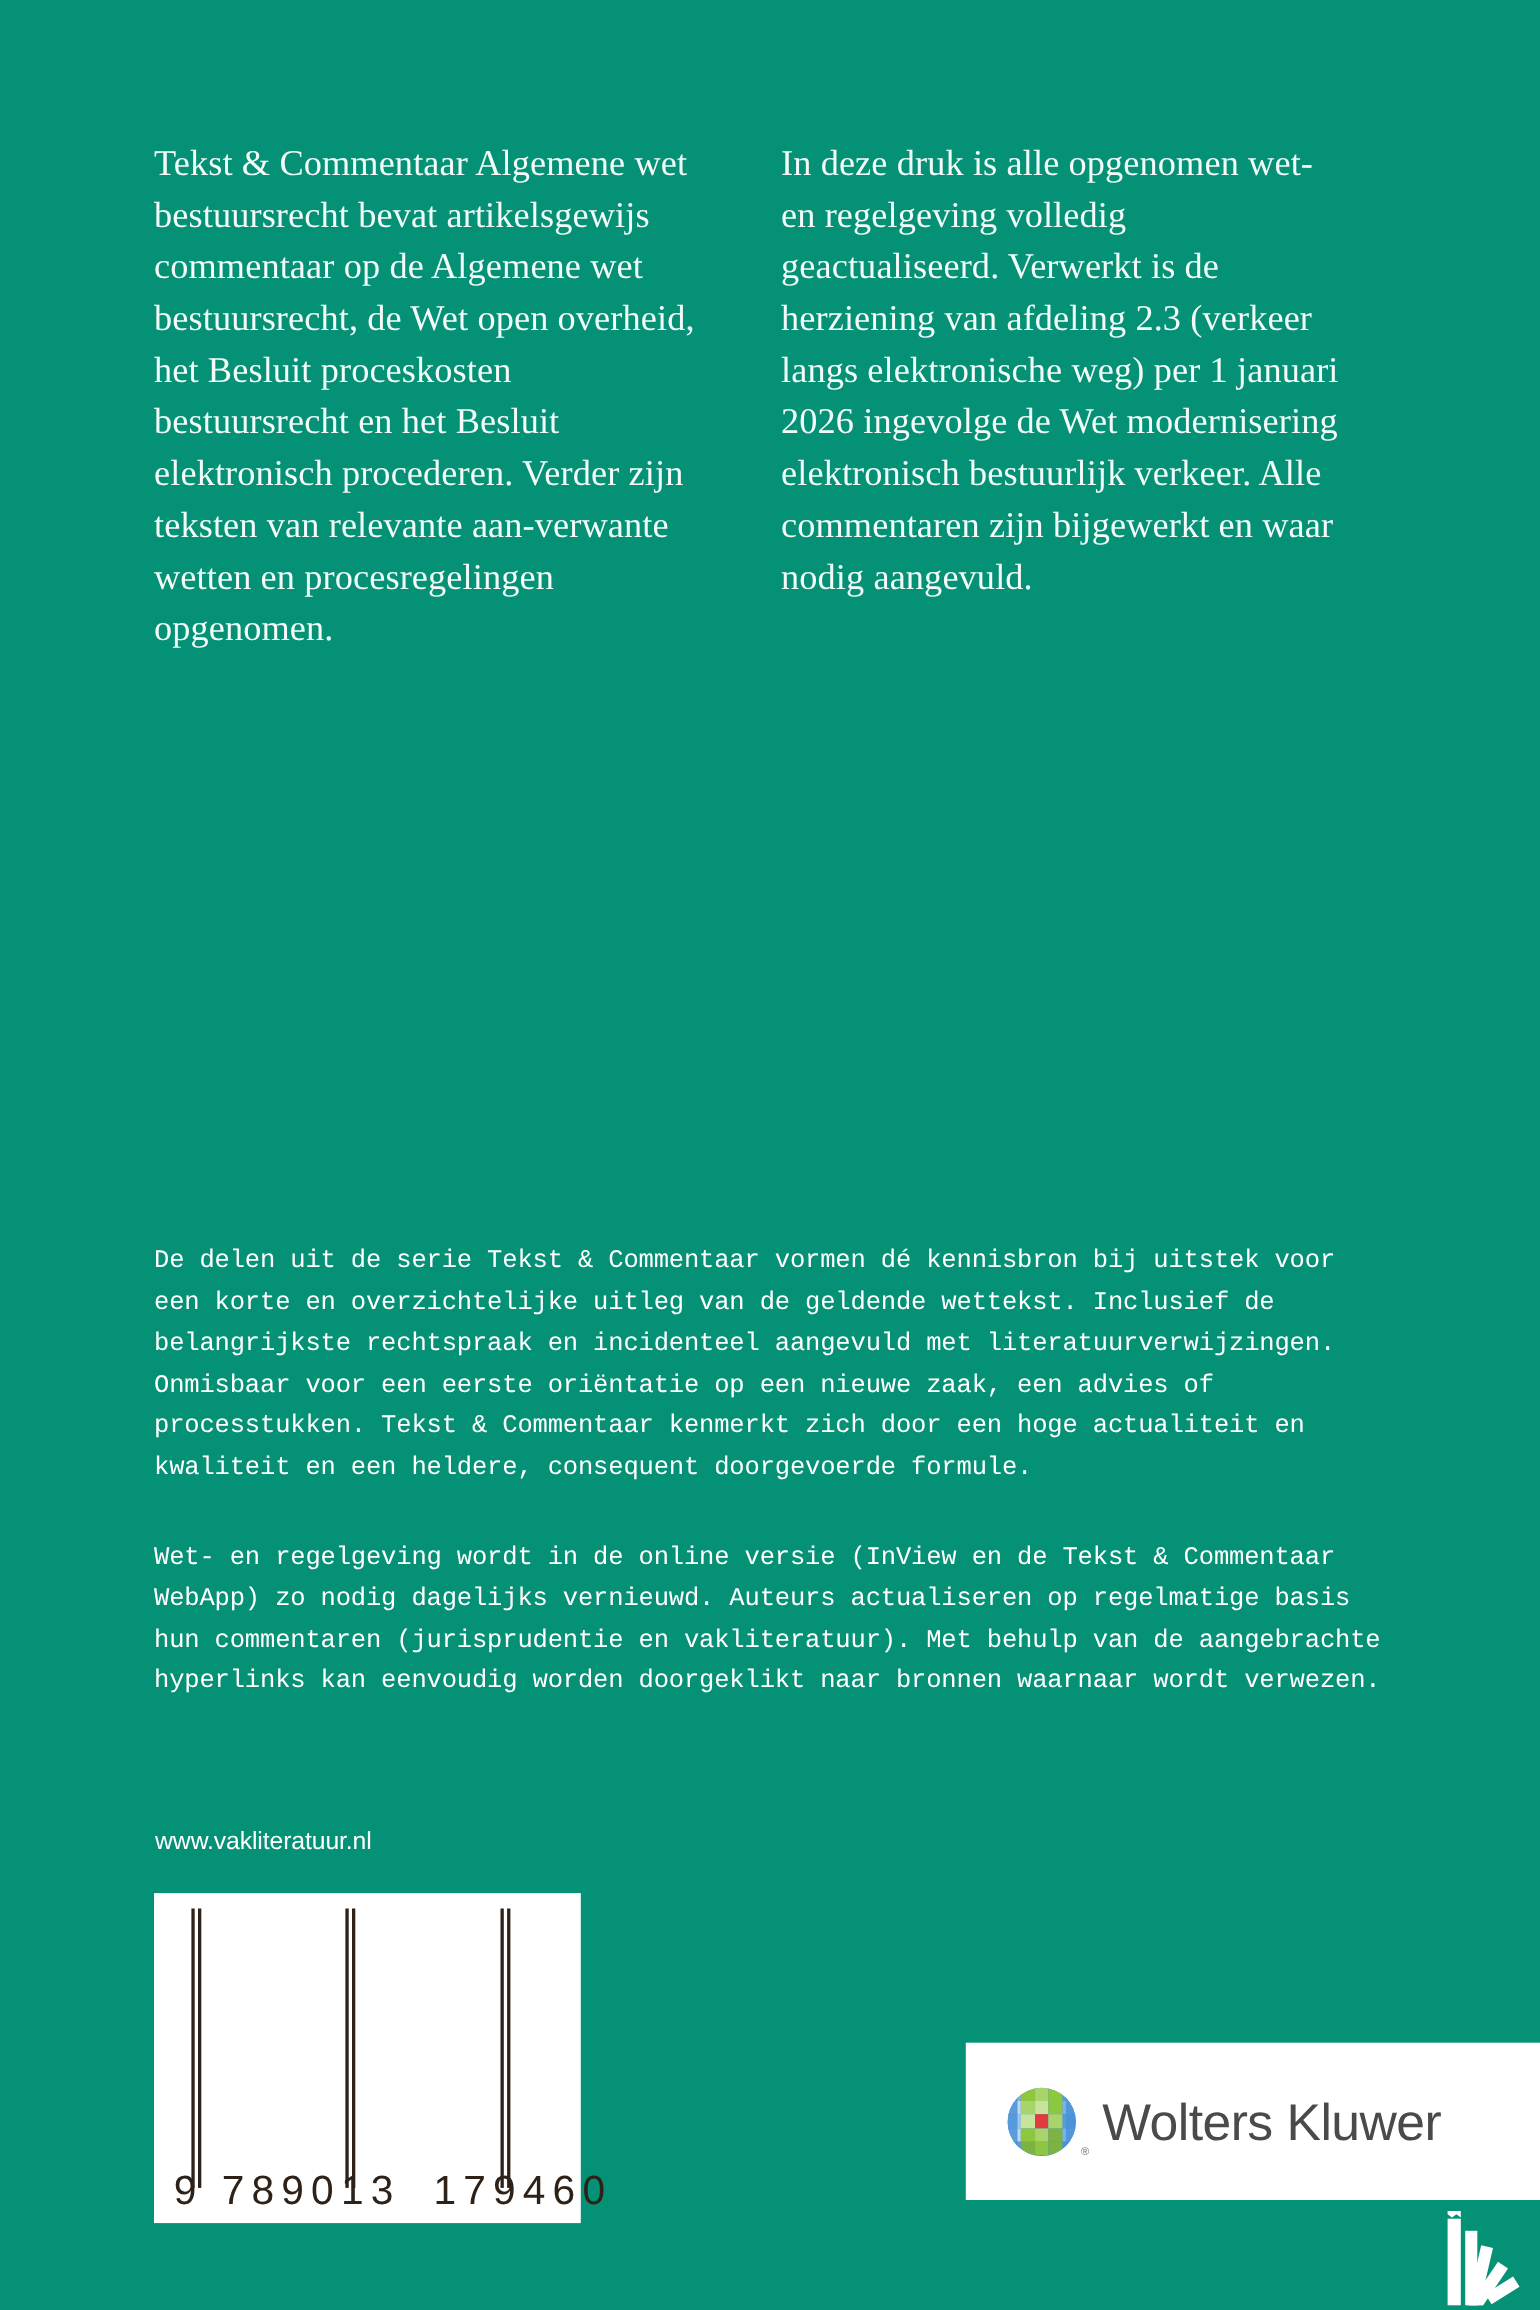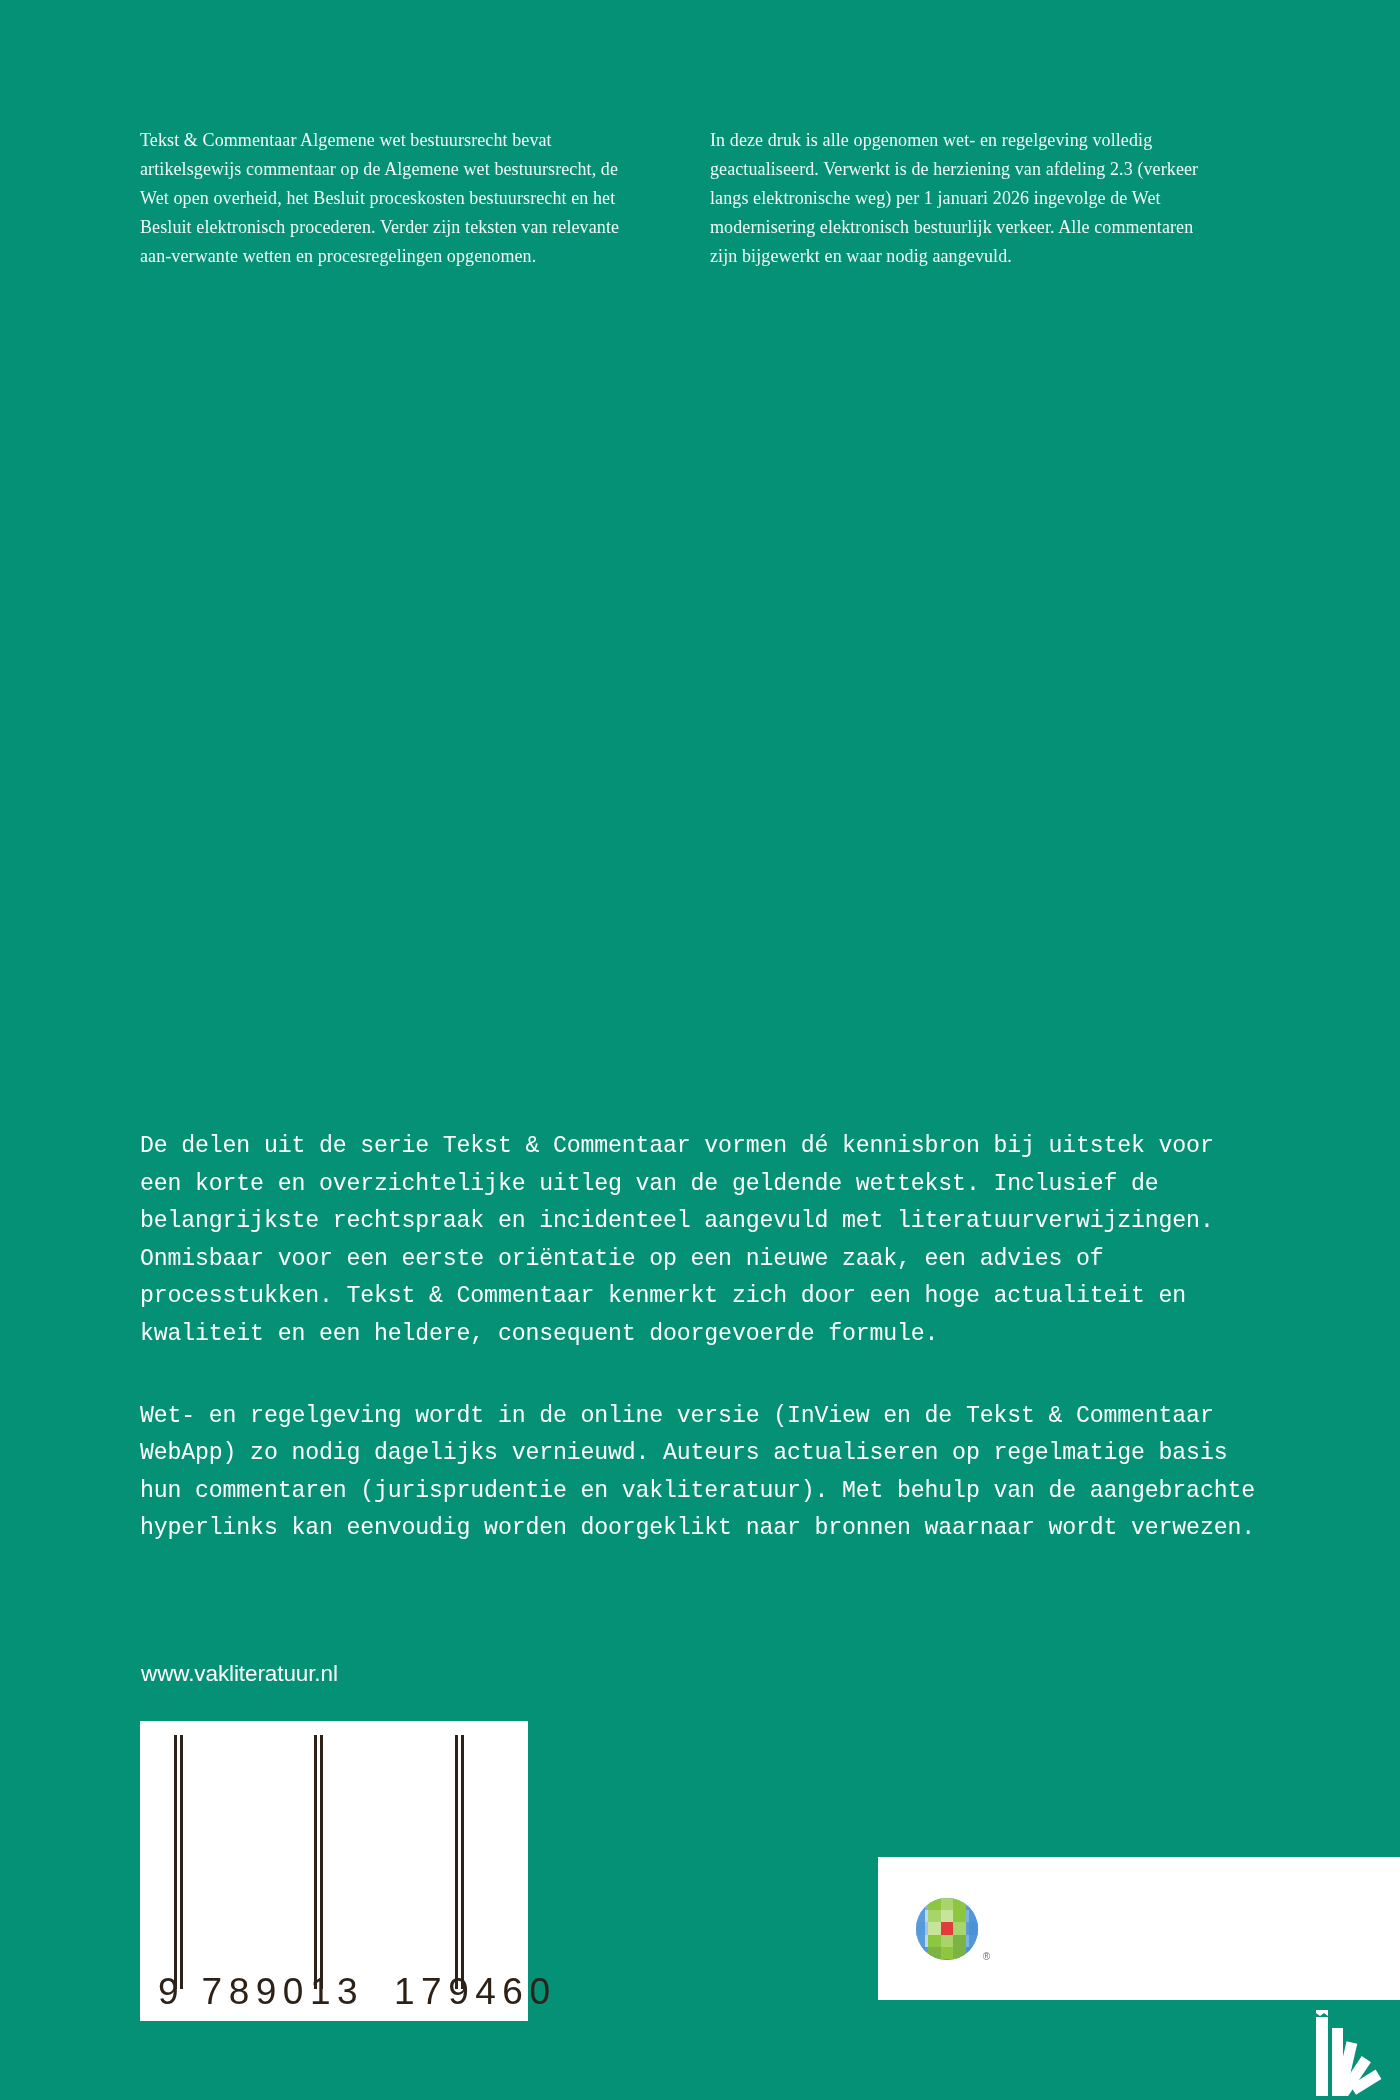--- a/index.html
+++ b/index.html
@@ -28,22 +28,22 @@
     width: 1120px;
     display: flex;
     gap: 60px;
   }
   .blurb-col {
     width: 510px;
   }
   .blurb-col p {
     margin: 0;
     font-family: "Liberation Serif", "DejaVu Serif", serif;
-    font-size: 18px;
-    line-height: 29px;
+    font-size: 33px;
+    line-height: 47px;
     color: #f2fbf8;
     letter-spacing: 0.1px;
     white-space: pre-line;
   }
 
   
   .series-block {
     position: absolute;
     left: 140px;
     top: 1128px;
@@ -272,20 +272,21 @@
           <span style="left: 0%; top: 80%; width: 20%; height: 20%; background: rgb(91, 155, 213);"></span>
           <span style="left: 20%; top: 80%; width: 20%; height: 20%; background: rgb(124, 179, 66);"></span>
           <span style="left: 40%; top: 80%; width: 20%; height: 20%; background: rgb(141, 198, 63);"></span>
           <span style="left: 60%; top: 80%; width: 20%; height: 20%; background: rgb(124, 179, 66);"></span>
           <span style="left: 80%; top: 80%; width: 20%; height: 20%; background: rgb(74, 144, 217);"></span>
           <span style="left: 0px; top: 0px; width: 14%; height: 100%; background: rgb(74, 144, 217); opacity: 0.85;"></span>
           <span style="right: 0px; top: 0px; width: 14%; height: 100%; background: rgb(74, 144, 217); opacity: 0.85;"></span>
         </div>
       <span class="wk-reg">®</span>
     </div>
+    <div class="wk-word">Wolters Kluwer</div>
   </div>
 
   <div class="corner-books">
     <svg viewBox="0 0 120 92" width="120" height="92" aria-hidden="true">
       <path d="M46 6 L58 6 L58 12 L54 9 L50 12 L46 9 Z" fill="#ffffff"></path>
       <rect x="46" y="13" width="12" height="79" fill="#ffffff"></rect>
       <rect x="62" y="24" width="11" height="68" fill="#ffffff"></rect>
       <g transform="rotate(13 80 40)">
         <rect x="76" y="38" width="11" height="56" fill="#ffffff"></rect>
       </g>

